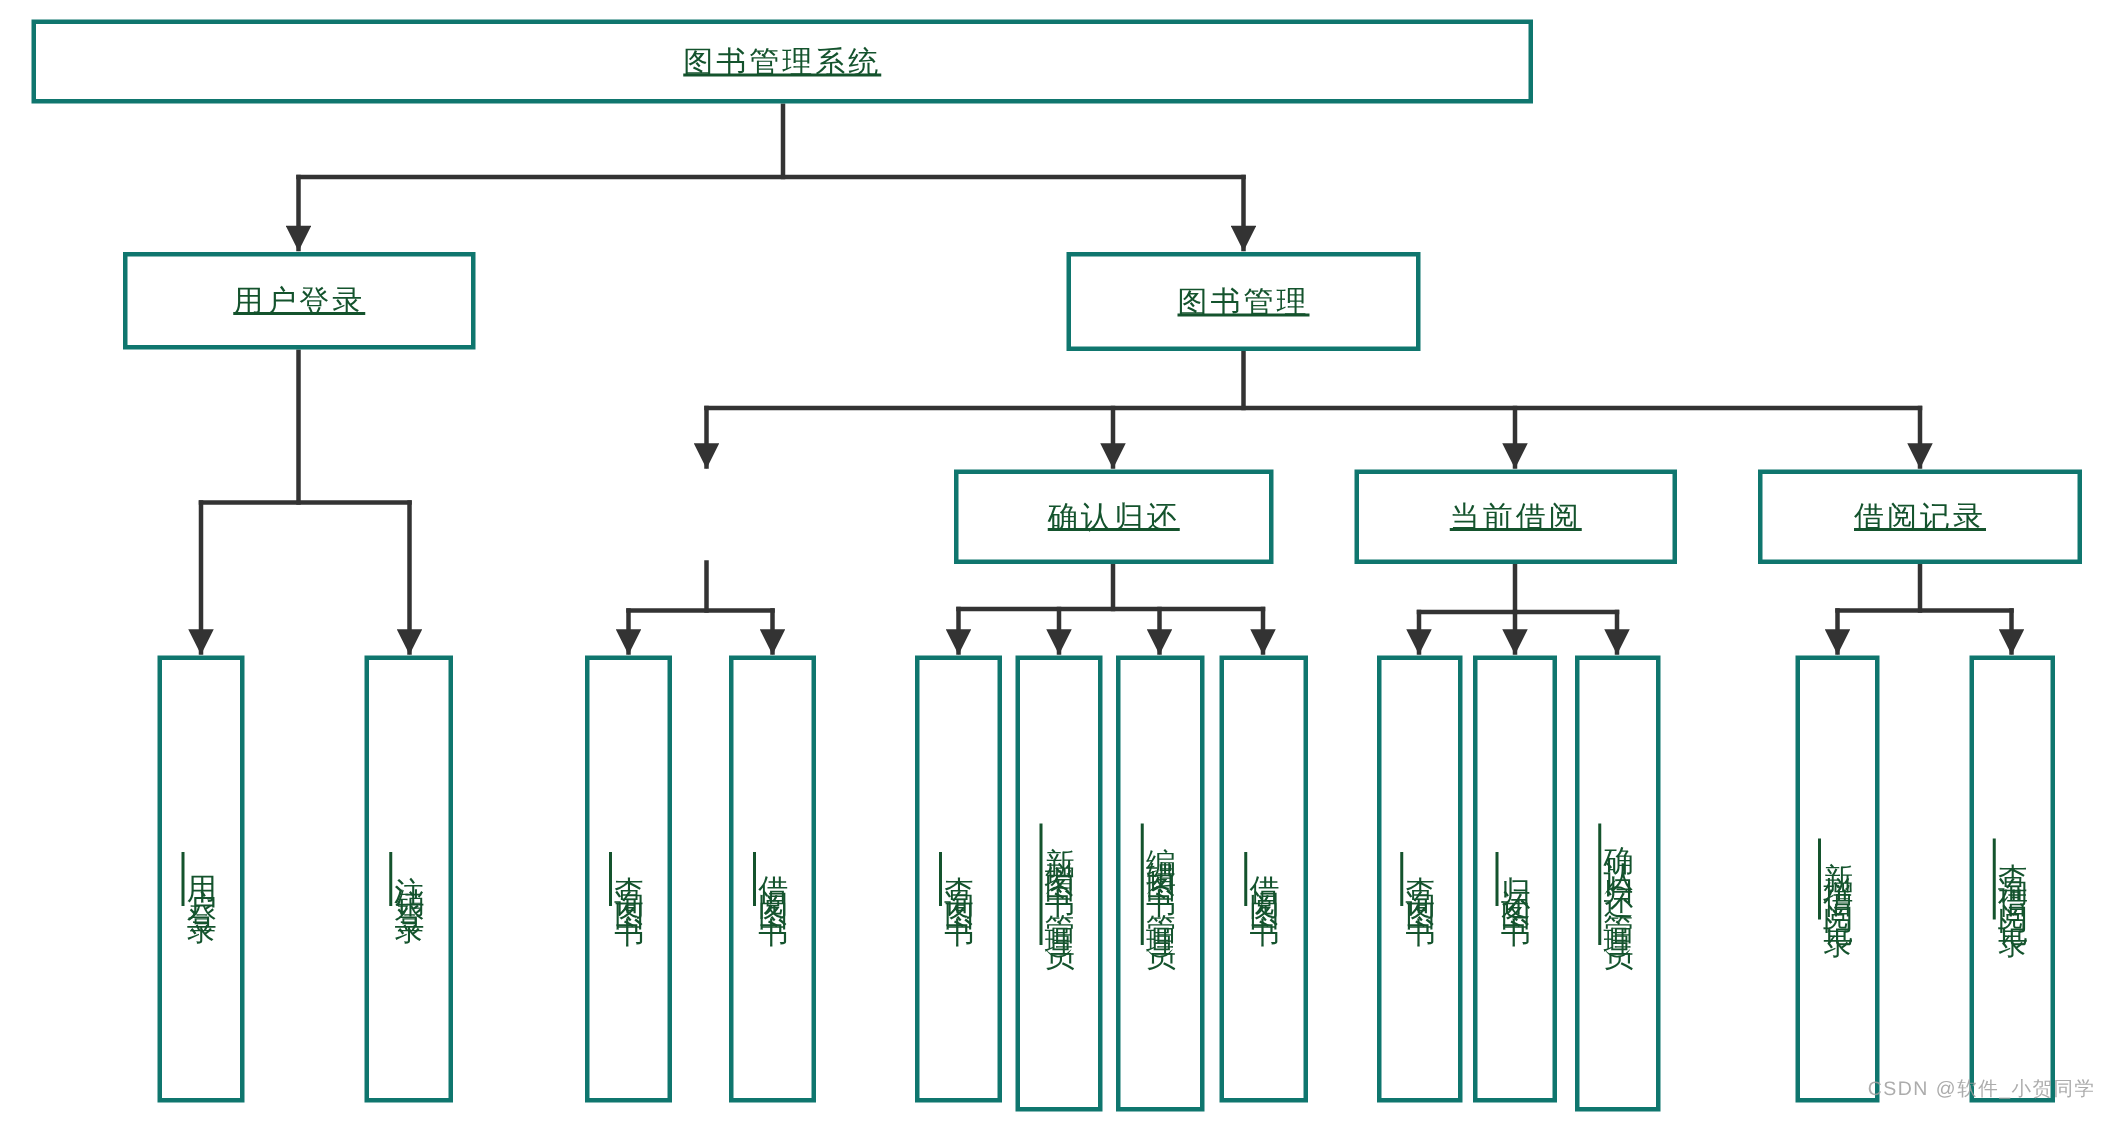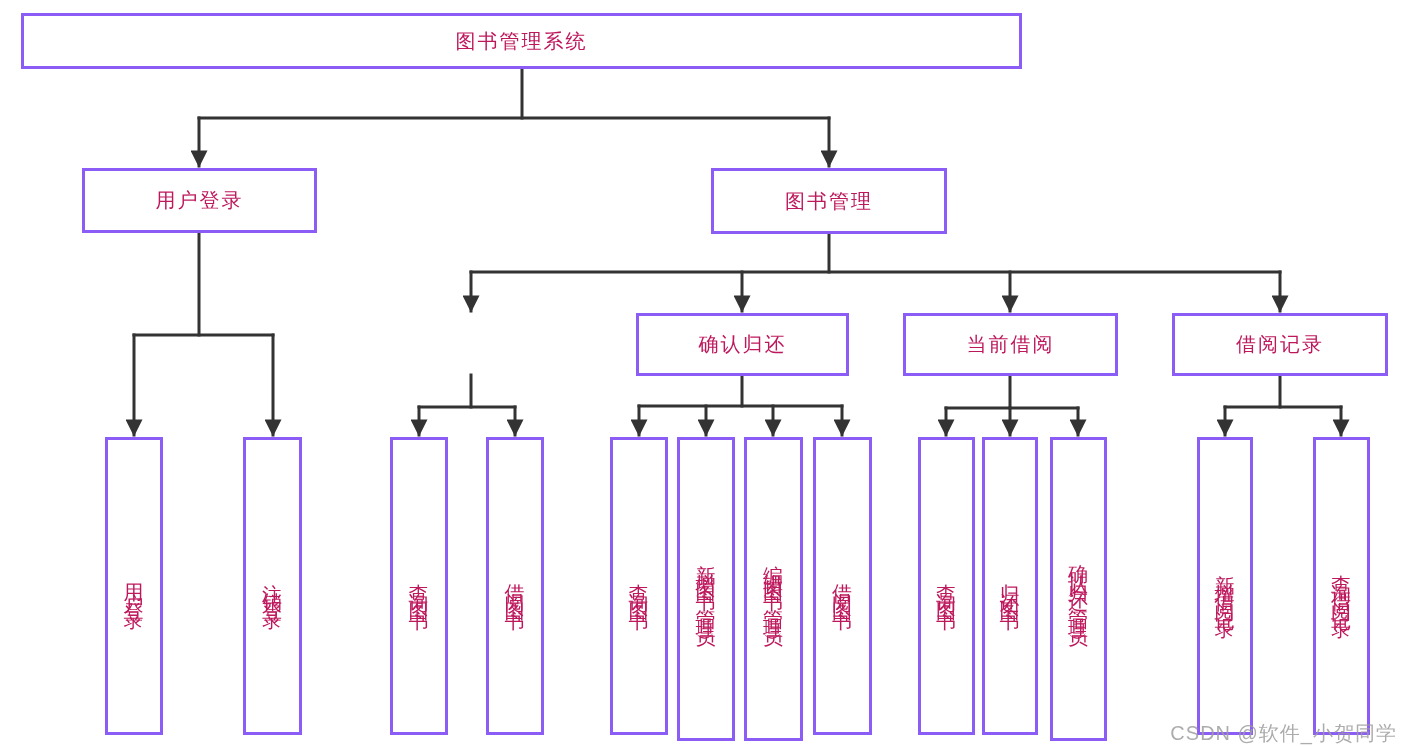--- a/index.html
+++ b/index.html
@@ -8,26 +8,27 @@
     width: 1405px;
     height: 747px;
     background: #ffffff;
     font-family: "Liberation Sans", sans-serif;
     overflow: hidden;
   }
   .lines { position: absolute; left: 0; top: 0; width: 1405px; height: 747px; }
   .box {
     position: absolute;
     box-sizing: border-box;
-    border: 3px solid #8b5cf6;
+    border: 3px solid #0f766e;
     background: #ffffff;
     display: flex;
     align-items: center;
     justify-content: center;
-    color: #be185d;
+    color: #14532d;
+    text-decoration: underline;
   }
   .box.h span {
     font-size: 20px;
     letter-spacing: 2px;
     white-space: nowrap;
   }
   .box.v span {
     writing-mode: vertical-rl;
     text-orientation: mixed;
     font-size: 20px;
@@ -55,22 +56,22 @@
   .n-v7  { left: 744px;  width: 59px; }
   .n-v8  { left: 813px;  width: 59px; }
   .n-v9  { left: 918px;  width: 57px; }
   .n-v10 { left: 982px;  width: 56px; }
   .n-v11 { left: 1050px; width: 57px; }
   .n-v12 { left: 1197px; width: 56px; }
   .n-v13 { left: 1313px; width: 57px; }
   .watermark {
     position: absolute;
     right: 8px;
-    bottom: 0;
-    font-size: 20px;
+    bottom: 12px;
+    font-size: 13px;
     letter-spacing: 1px;
     color: rgba(158, 158, 158, 0.85);
     white-space: nowrap;
   }
 </style>
 </head>
 <body>
 
 <div class="canvas">
 

